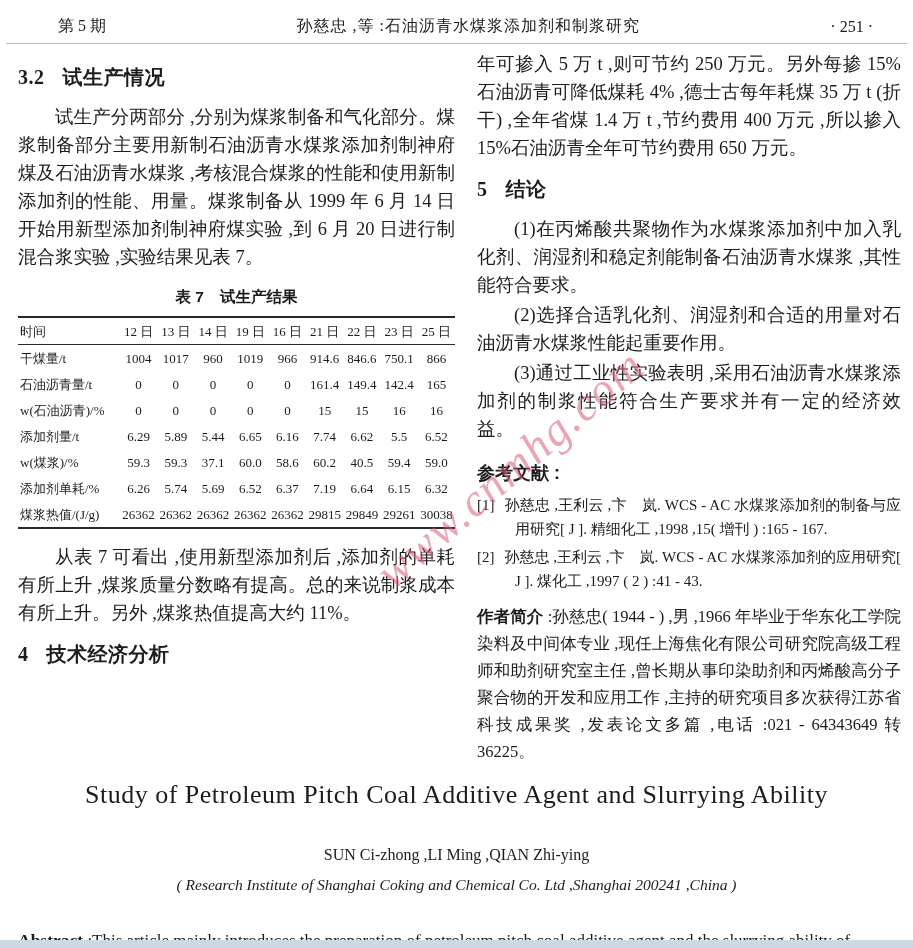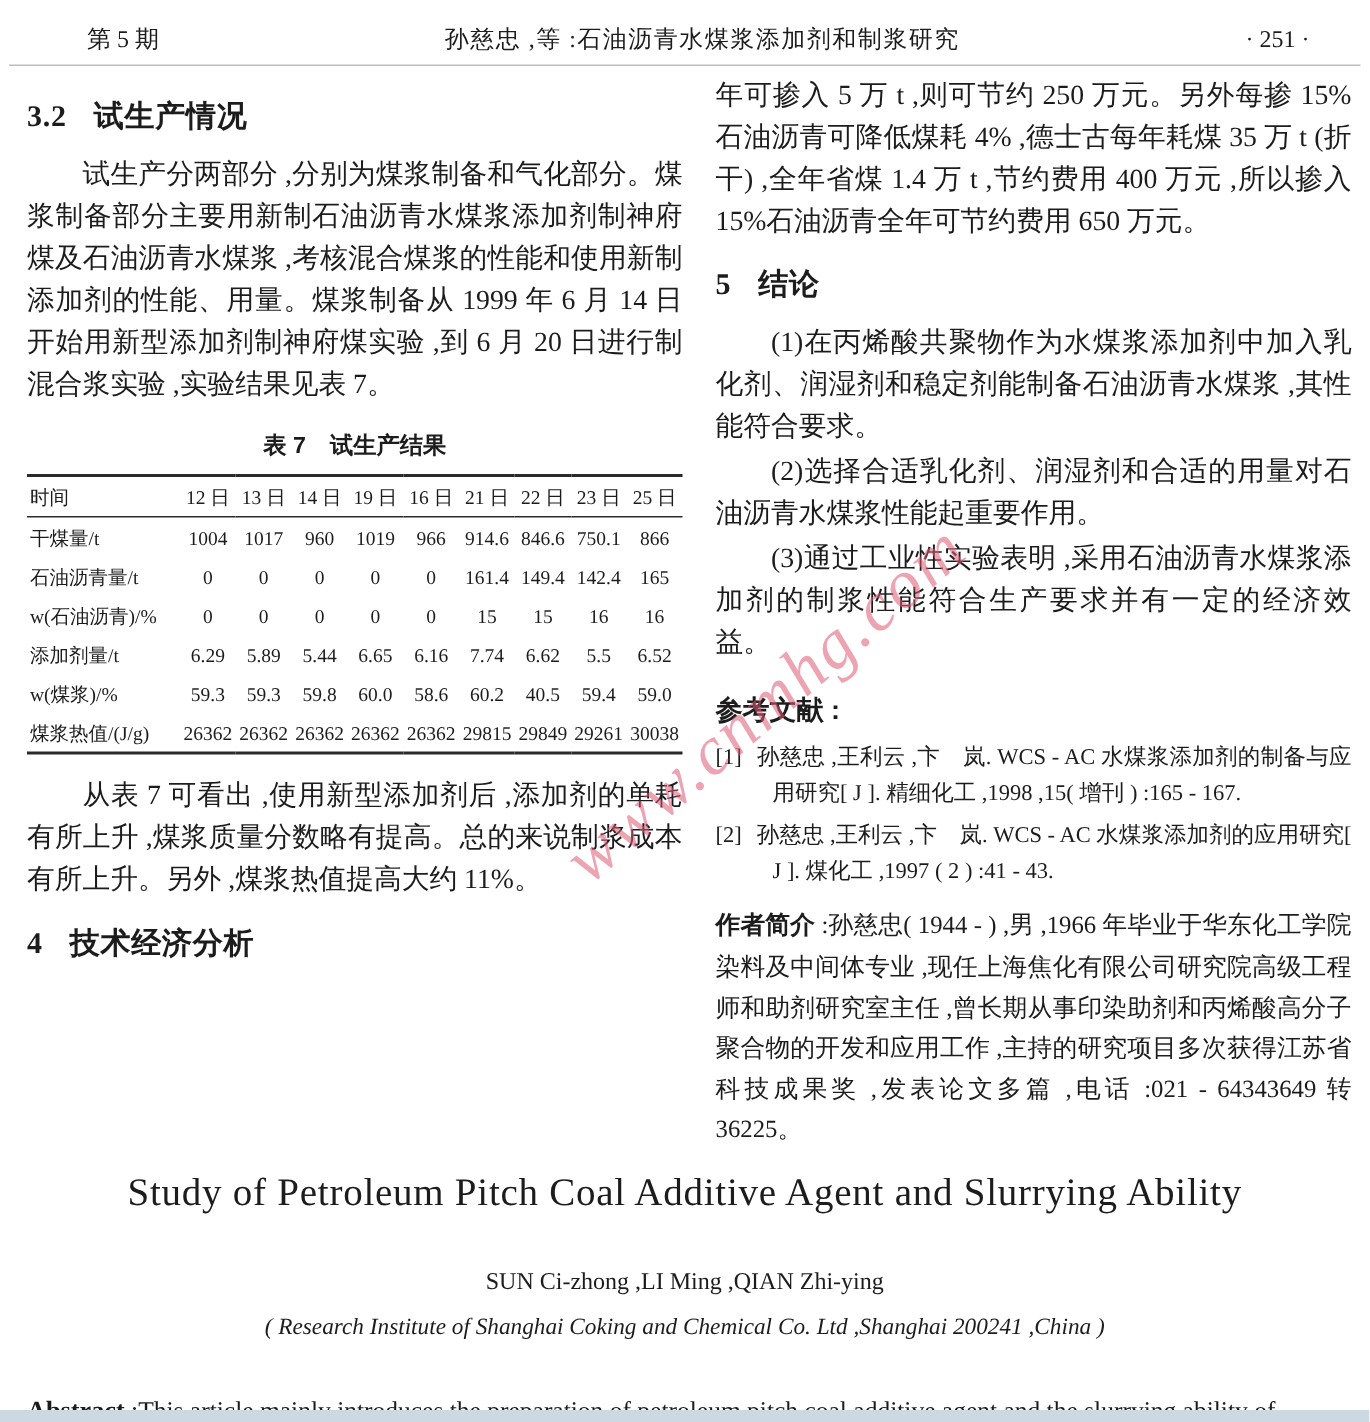--- a/index.html
+++ b/index.html
@@ -166,27 +166,39 @@
             <td>6.16</td>
             <td>7.74</td>
             <td>6.62</td>
             <td>5.5</td>
             <td>6.52</td>
           </tr>
           <tr>
             <td class="lbl">w(煤浆)/%</td>
             <td>59.3</td>
             <td>59.3</td>
-            <td>59.8</td>
+            <td>37.1</td>
             <td>60.0</td>
             <td>58.6</td>
             <td>60.2</td>
             <td>40.5</td>
             <td>59.4</td>
             <td>59.0</td>
+          </tr>
+          <tr>
+            <td class="lbl">添加剂单耗/%</td>
+            <td>6.26</td>
+            <td>5.74</td>
+            <td>5.69</td>
+            <td>6.52</td>
+            <td>6.37</td>
+            <td>7.19</td>
+            <td>6.64</td>
+            <td>6.15</td>
+            <td>6.32</td>
           </tr>
           <tr>
             <td class="lbl">煤浆热值/(J/g)</td>
             <td>26362</td>
             <td>26362</td>
             <td>26362</td>
             <td>26362</td>
             <td>26362</td>
             <td>29815</td>
             <td>29849</td>

